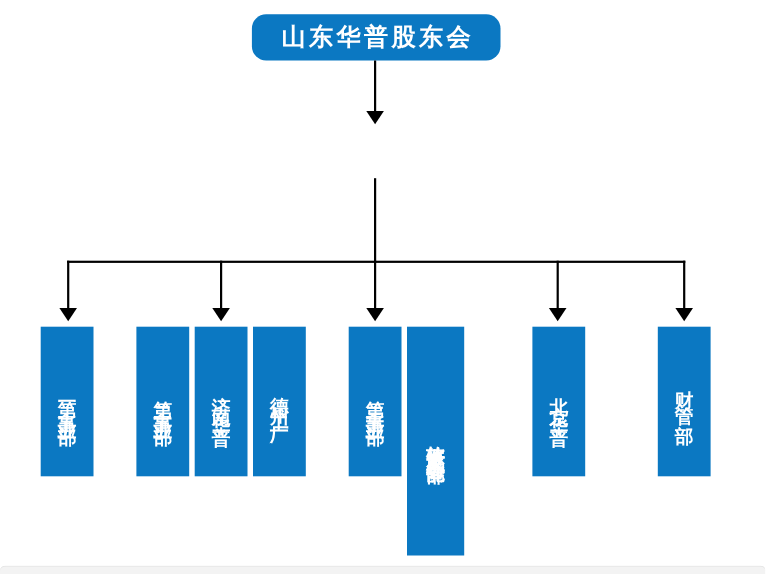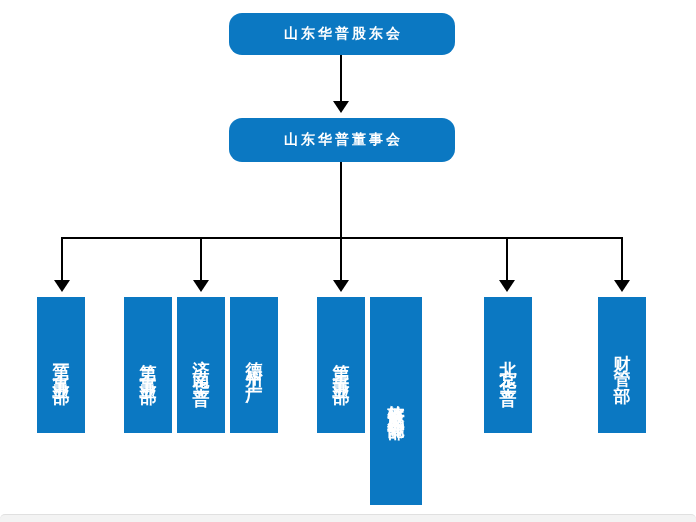--- a/index.html
+++ b/index.html
@@ -16,21 +16,21 @@
 
   
   .node-round {
     position: absolute;
     background: #0b78c2;
     color: #ffffff;
     border-radius: 13px;
     display: flex;
     align-items: center;
     justify-content: center;
-    font-size: 14px;
+    font-size: 22px;
     font-weight: bold;
     letter-spacing: 3px;
     text-indent: 3px; 
     white-space: nowrap;
     text-align: right;
   }
   .node-shareholders { left: 229px; top: 13px;  width: 226px; height: 42px; }
   .node-board        { left: 229px; top: 118px; width: 226px; height: 44px; }
 
   
@@ -96,21 +96,20 @@
 </head>
 <body>
 
 <div class="canvas">
 
   <div class="node-round node-shareholders">山东华普股东会</div>
 
   <div class="line v" style="left:340px; top:55px; height:46px"></div>
   <div class="arrowhead" style="left:333px; top:101px"></div>
 
-  <div class="node-round node-board">山东华普董事会</div>
 
   <div class="line v" style="left:340px; top:162px; height:77px"></div>
 
   <div class="line h" style="left:61px; top:237px; width:562px"></div>
 
   <div class="line v" style="left:61px; top:237px; height:44px"></div>
   <div class="arrowhead" style="left:54px; top:280px"></div>
 
   <div class="line v" style="left:200px; top:237px; height:44px"></div>
   <div class="arrowhead" style="left:193px; top:280px"></div>

